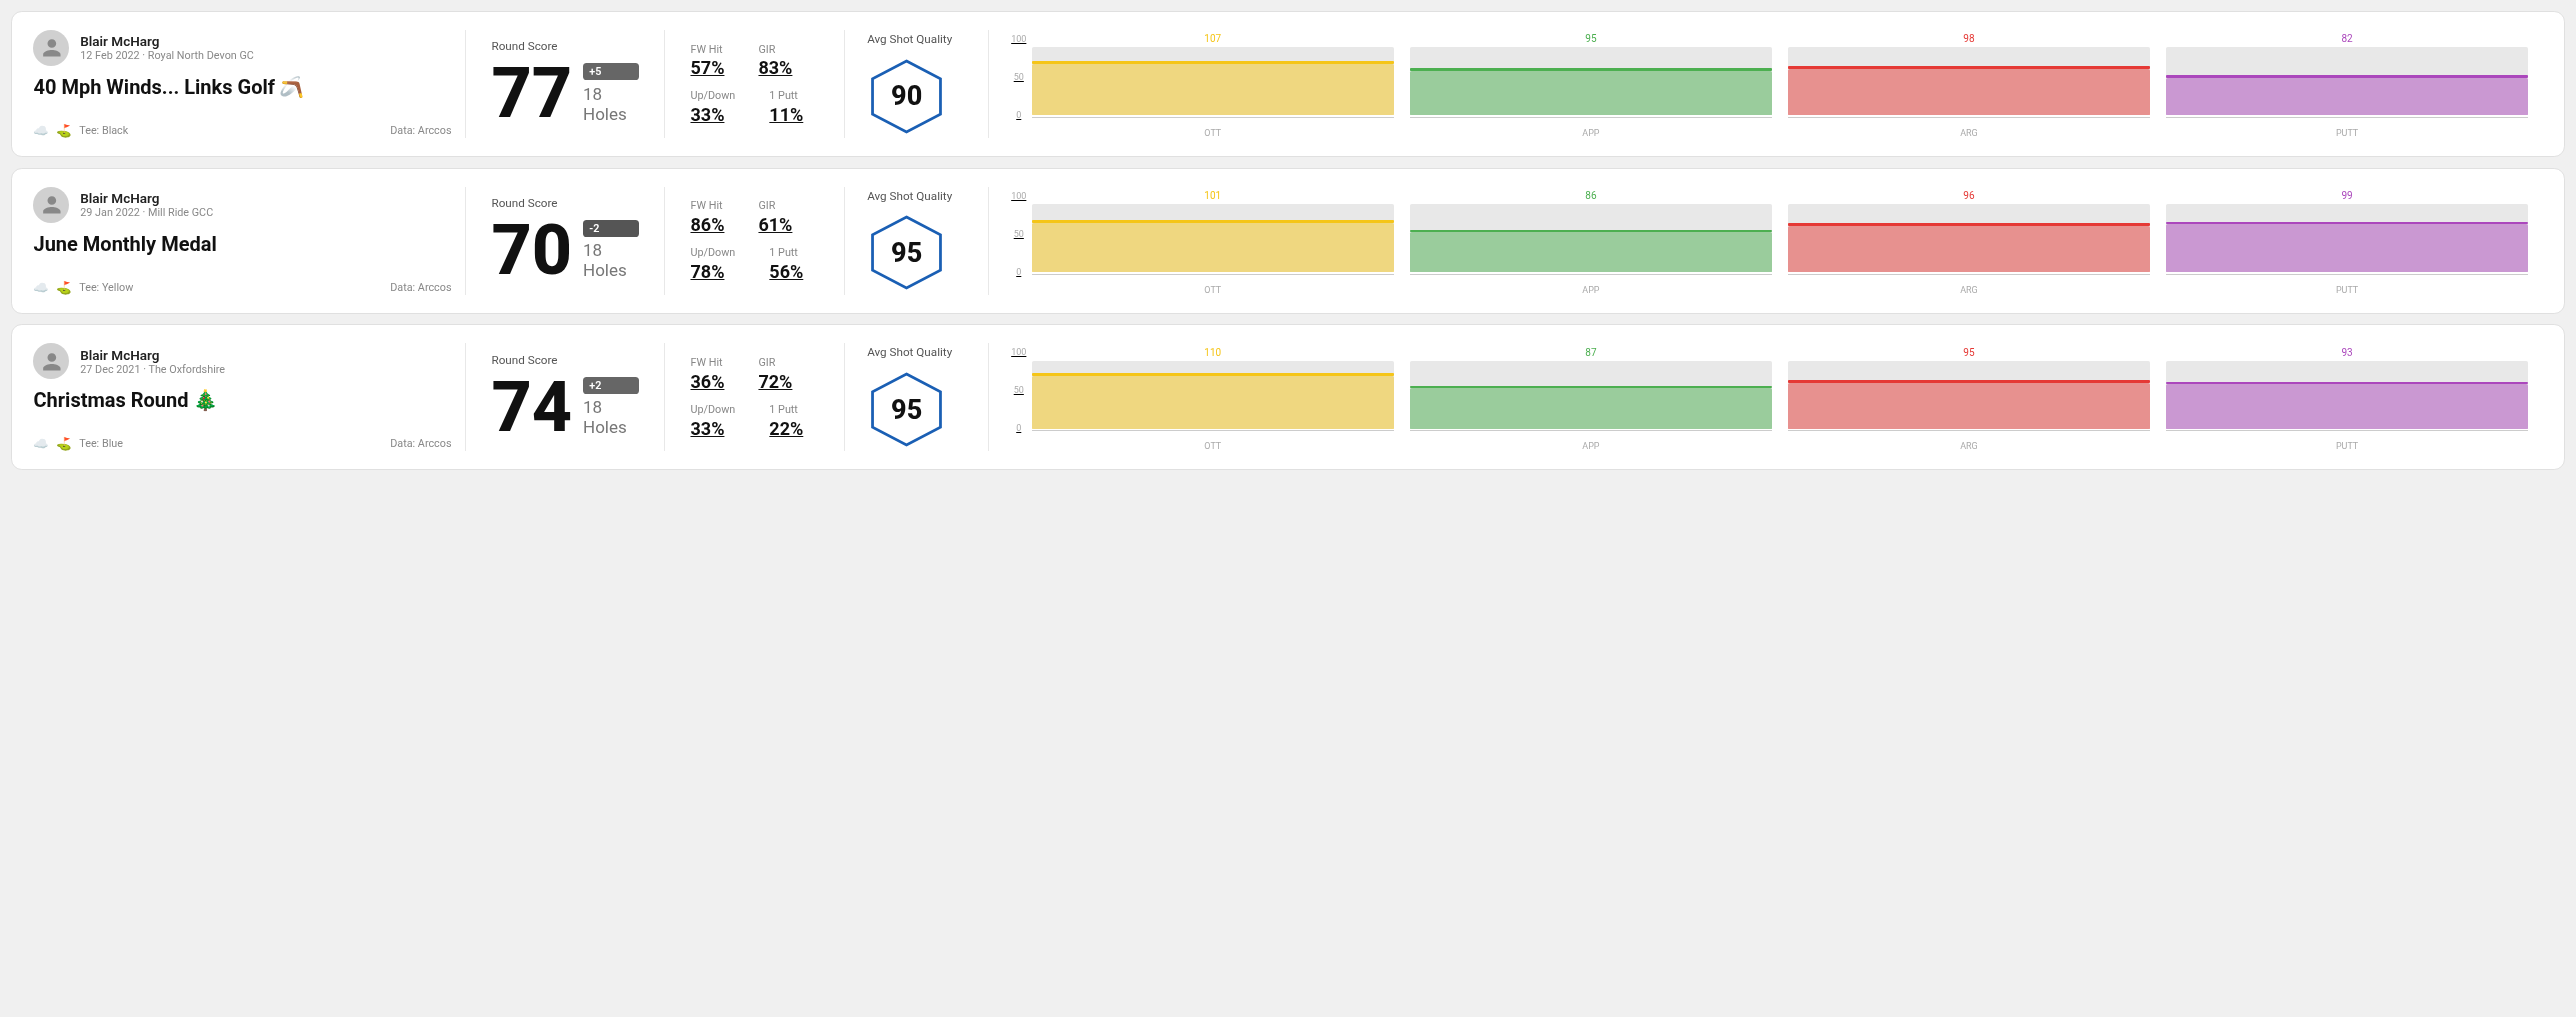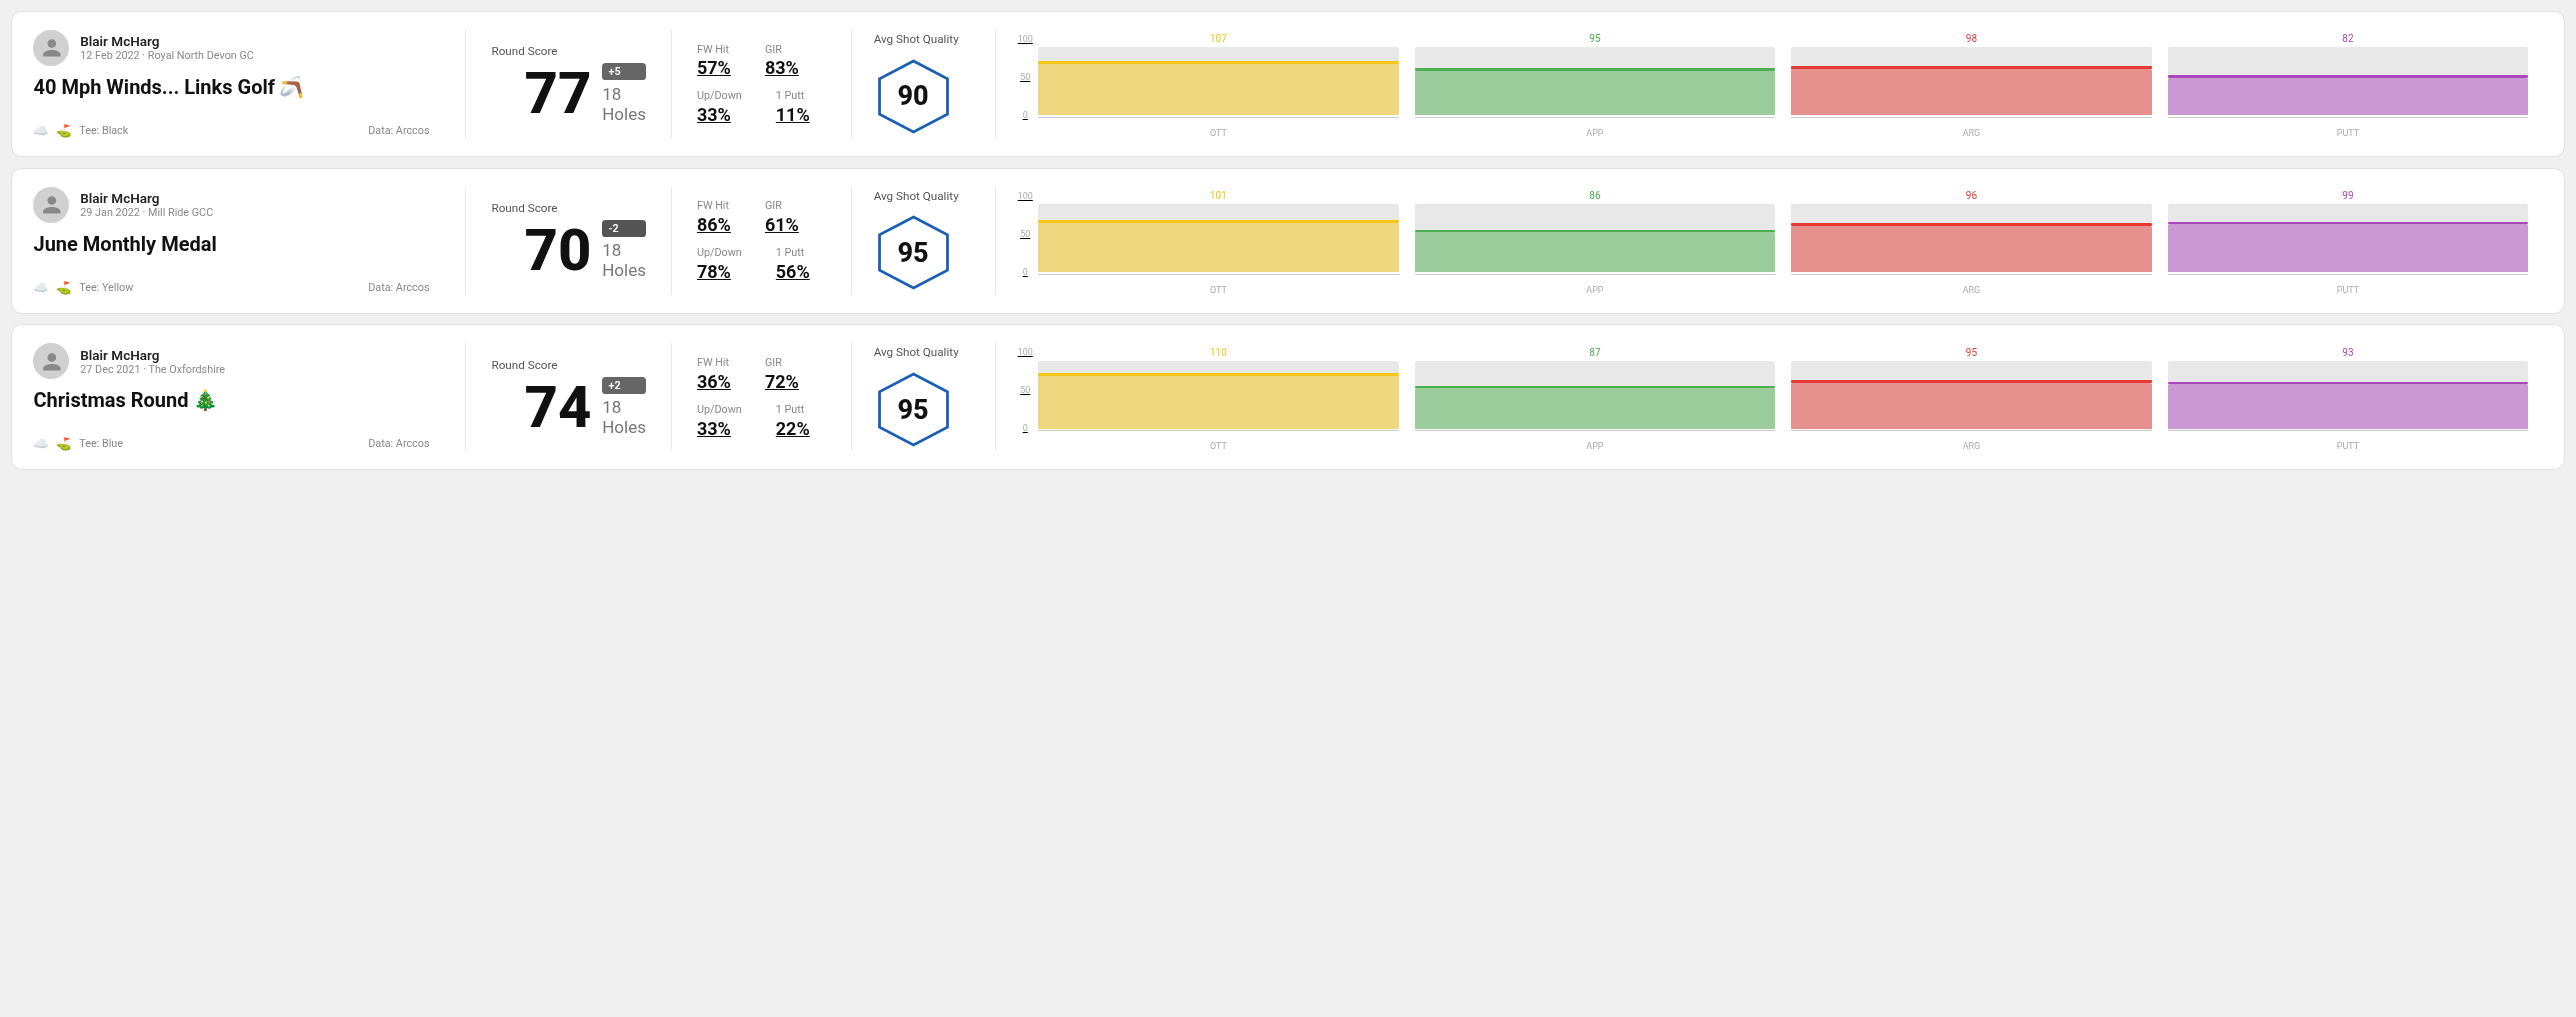--- a/index.html
+++ b/index.html
@@ -20,21 +20,21 @@
       align-items: stretch;
       gap: 0;
     }
 
     
     .card-left {
       flex: 0 0 433px;
       display: flex;
       flex-direction: column;
       justify-content: space-between;
-      padding-right: 36px;
+      padding-right: 14px;
       border-right: 0.9px solid #e8e8e8;
     }
 
     .player-header {
       display: flex;
       align-items: center;
       gap: 10.8px;
       margin-bottom: 7.2px;
     }
 
@@ -108,25 +108,24 @@
       margin-bottom: 5.4px;
     }
 
     .score-row {
       display: flex;
       align-items: center;
       gap: 10.8px;
     }
 
     .big-score {
-      font-size: 58px;
+      font-size: 70px;
       font-weight: 800;
       color: #111;
       line-height: 1;
-      margin-left: 33px;
     }
 
     .score-detail {
       display: flex;
       flex-direction: column;
       gap: 3.6px;
     }
 
     .score-badge {
       display: inline-block;

